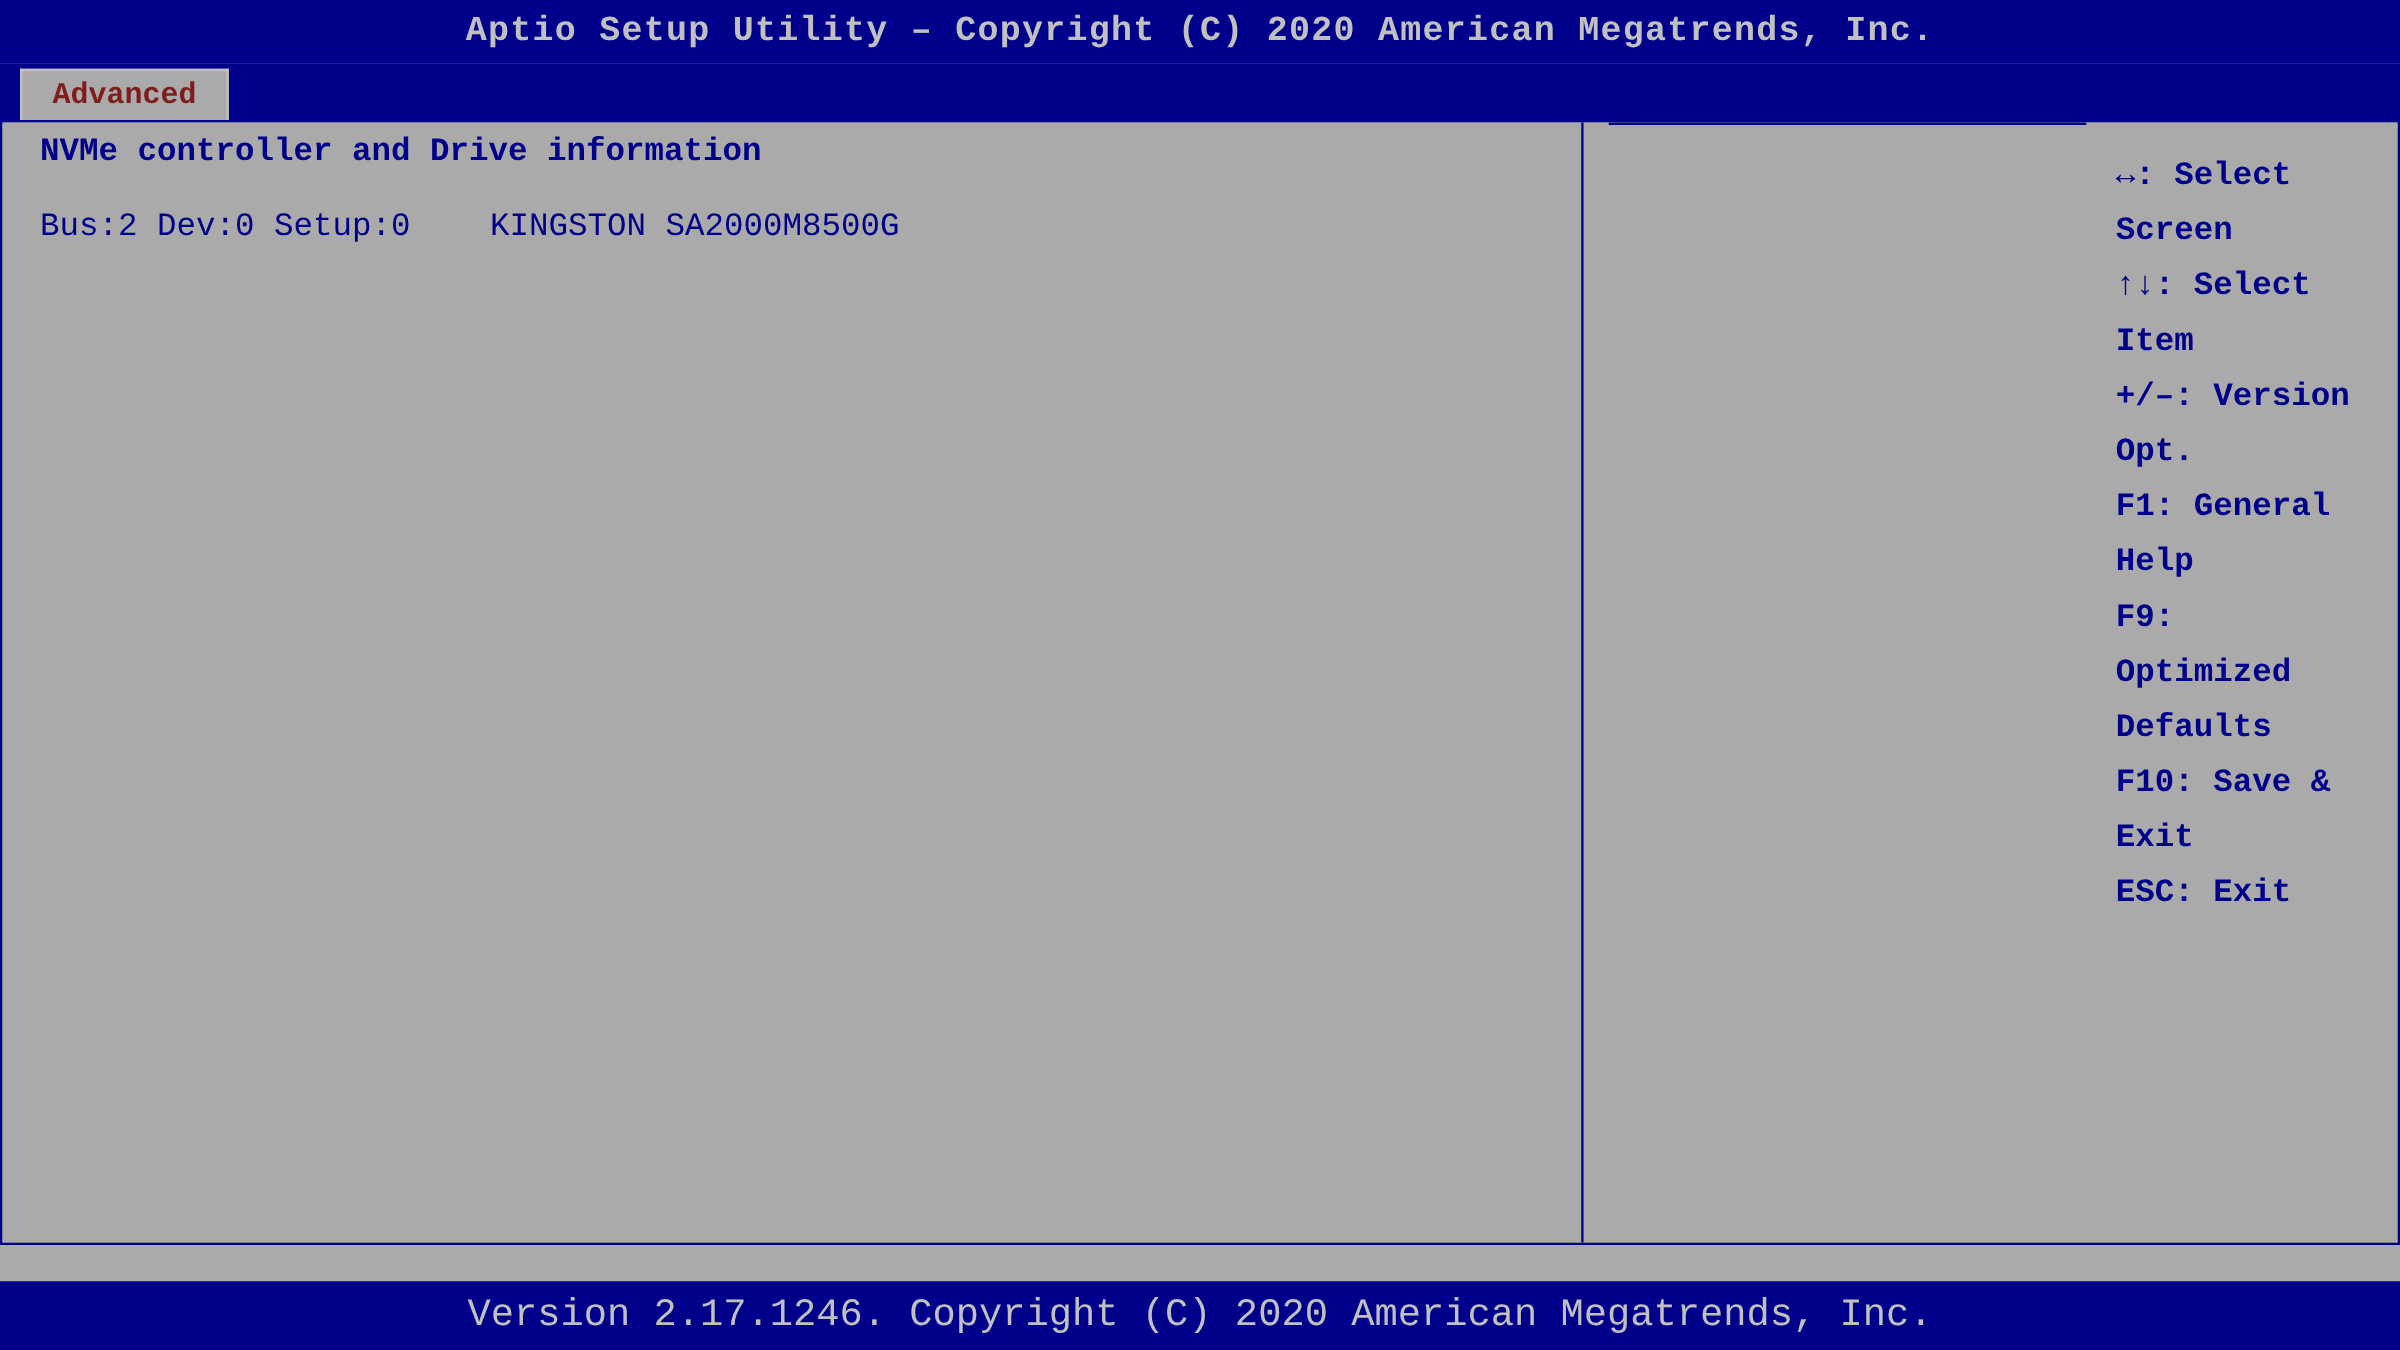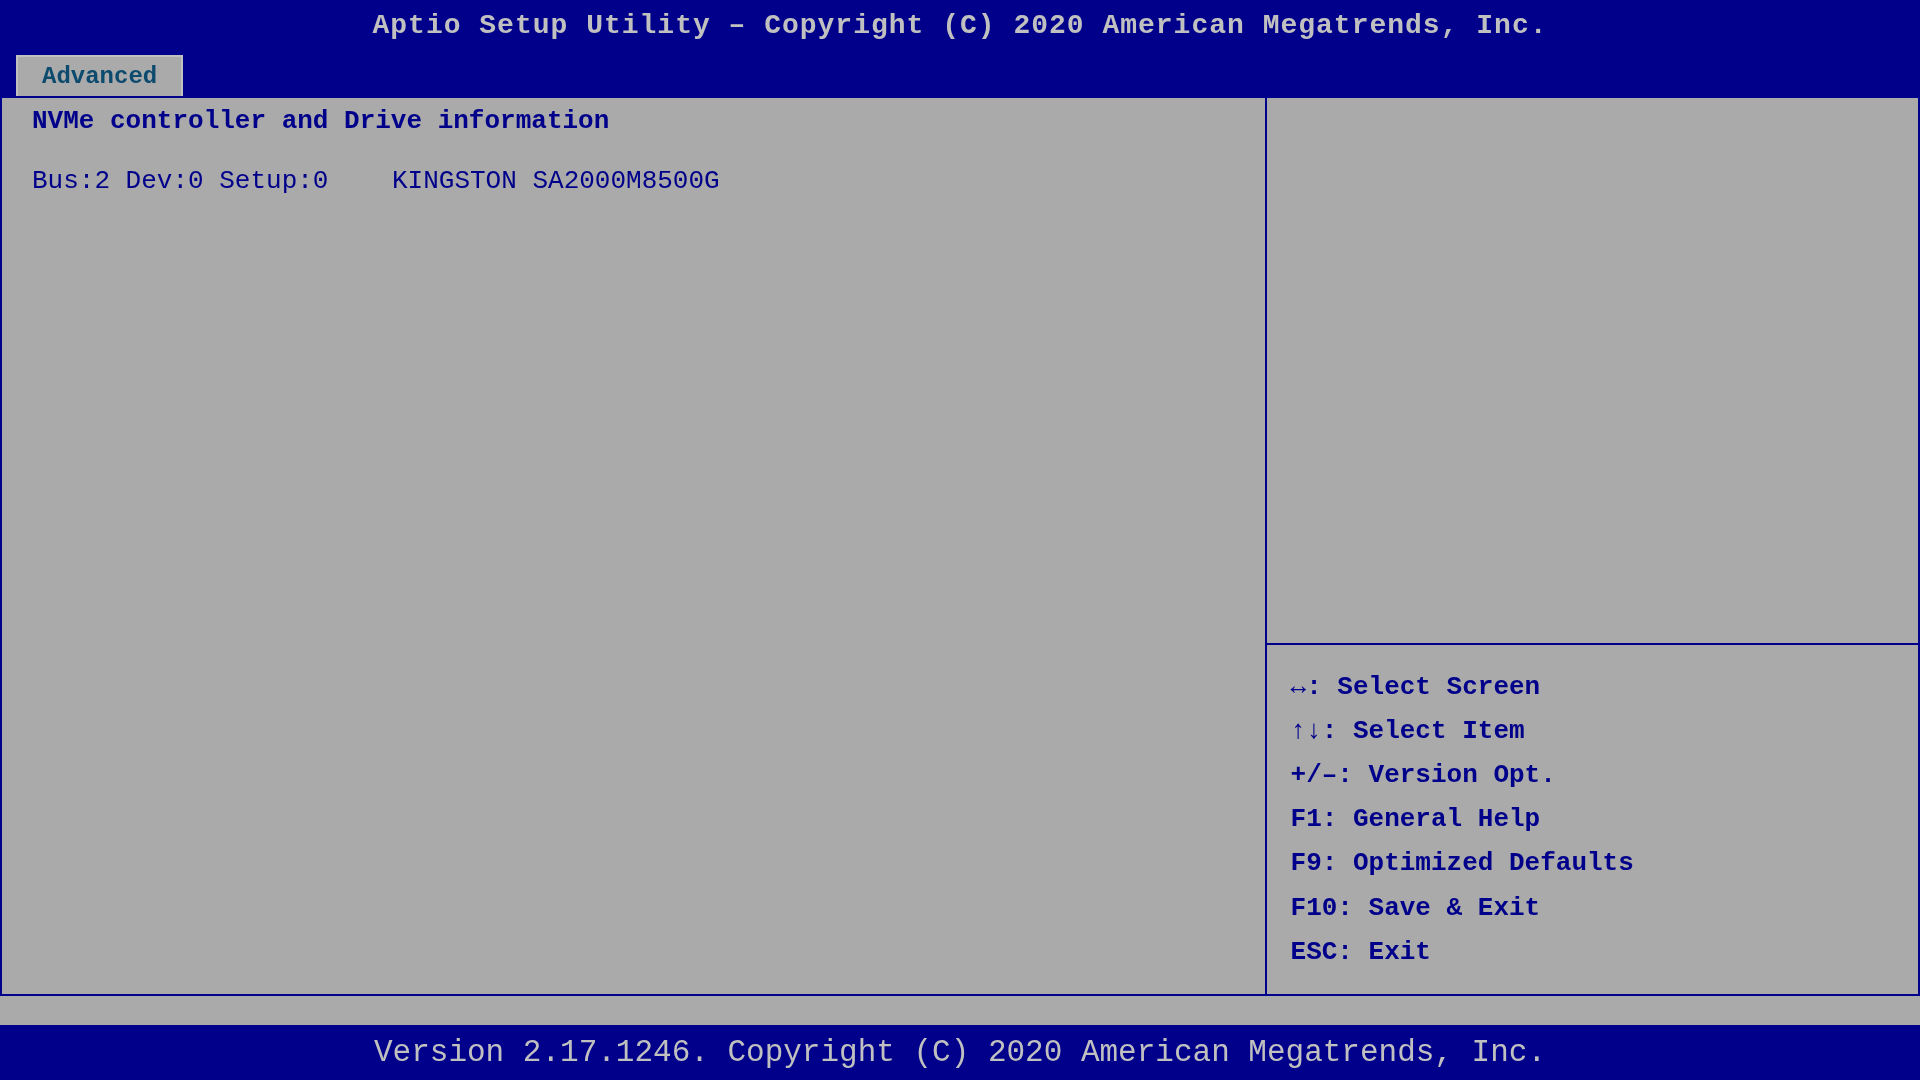--- a/index.html
+++ b/index.html
@@ -29,21 +29,21 @@
 
     #tab-bar {
       width: 100%;
       background-color: #00008b;
       padding: 4px 0 0 16px;
     }
 
     #tab-advanced {
       display: inline-block;
       background-color: #aaaaaa;
-      color: #0c4a6e;
+      color: #7f1d1d;
       padding: 6px 24px;
       font-size: 24px;
       font-family: 'Courier New', Courier, monospace;
       font-weight: bold;
       border-top: 2px solid #c0c0c0;
       border-left: 2px solid #c0c0c0;
       border-right: 2px solid #c0c0c0;
     }
 
     #main-container {
@@ -58,21 +58,21 @@
       flex: 0 0 66%;
       background-color: #aaaaaa;
       border-right: 2px solid #00008b;
       padding: 8px 30px;
     }
 
     #right-panel {
       flex: 1;
       background-color: #aaaaaa;
       display: flex;
-      flex-direction: column;
+      flex-direction: row;
       justify-content: flex-end;
     }
 
     #right-top {
       flex: 1;
       padding: 10px;
     }
 
     #right-divider {
       height: 2px;

